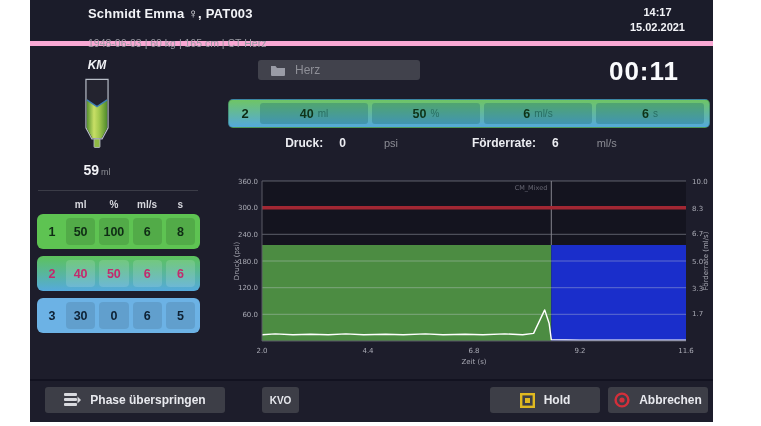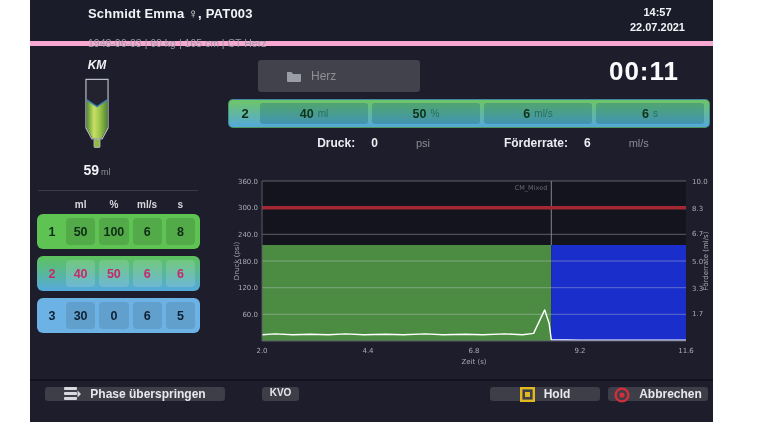--- a/index.html
+++ b/index.html
@@ -26,41 +26,41 @@
   .phead{display:flex;padding:0 3px;margin-bottom:4px;}
   .phead .pn{width:24px;}
   .phead .hc{flex:1;text-align:center;font-size:10px;font-weight:bold;color:#d7d8de;}
   .prow{display:flex;align-items:center;height:35px;border-radius:6px;margin-bottom:7px;padding:0 3px;}
   .prow .pn{width:24px;text-align:center;font-size:12.5px;font-weight:bold;}
   .prow .pc{flex:1;margin:0 2px;height:27px;border-radius:4px;display:flex;align-items:center;justify-content:center;font-size:12.5px;font-weight:bold;}
   .r1{background:#5ec352;color:#0f2c15;} .r1 .pc{background:rgba(0,0,0,.12);}
   .r2{background:linear-gradient(180deg,#5cc25b,#55aadd);color:#c32a6e;} .r2 .pc{background:rgba(255,255,255,.14);}
   .r3{background:#6cb2e5;color:#0e2133;} .r3 .pc{background:rgba(0,0,0,.10);}
   
-  #protocol-btn{position:absolute;left:228px;top:60px;width:162px;height:32px;background:#41424c;border-radius:3px;display:flex;align-items:center;padding:0 28px;cursor:pointer;}
+  #protocol-btn{position:absolute;left:228px;top:60px;width:162px;height:20px;background:#41424c;border-radius:3px;display:flex;align-items:center;padding:0 12px;cursor:pointer;}
   #protocol-btn .plabel{font-size:12px;color:#8e8f97;margin-left:9px;}
   #timer{position:absolute;right:4px;top:56px;width:130px;text-align:center;font-size:26px;font-weight:bold;color:#fafbfd;letter-spacing:1px;}
   
   #bigbar{position:absolute;left:198px;top:99px;width:482px;height:29px;border-radius:5px;background:linear-gradient(180deg,#6fc565,#54a9dc);border:1px solid rgba(15,70,60,.35);display:flex;align-items:center;padding:0 3px;}
   #bigbar .bignum{width:26px;text-align:center;font-size:13px;font-weight:bold;color:#0e2a14;}
   #bigbar .bigcell{flex:1;margin:0 2px;height:21px;border-radius:3px;background:rgba(10,90,105,.28);display:flex;align-items:center;justify-content:center;}
   #bigbar .v{font-size:12.5px;font-weight:bold;color:#0f3318;}
   #bigbar .u{font-size:10px;color:rgba(20,80,70,.62);margin-left:4px;}
   
-  #livevals{position:absolute;left:212px;top:136px;width:482px;display:flex;justify-content:center;gap:74px;}
+  #livevals{position:absolute;left:180px;top:136px;width:482px;display:flex;justify-content:center;gap:74px;}
   .lv{display:flex;align-items:baseline;}
   .lv .lbl{font-size:12px;font-weight:bold;color:#ecedf2;}
   .lv .val{font-size:12px;font-weight:bold;color:#ecedf2;margin-left:16px;}
   .lv .unit{font-size:11px;color:#8b8c94;margin-left:4px;padding-left:34px;}
   
   #chart{position:absolute;left:200px;top:176px;width:483px;height:194px;}
   svg text{font-family:"DejaVu Sans",sans-serif;}
   
   #footer{position:absolute;left:0;bottom:0;width:100%;height:43px;border-top:2px solid #121220;background:#1d1d2b;}
-  .fbtn{position:absolute;top:6px;height:14px;background:#3d3e47;border-radius:3px;display:flex;align-items:flex-start;justify-content:center;cursor:pointer;font-size:12px;font-weight:bold;color:#e8e9ee;gap:9px;}
+  .fbtn{position:absolute;top:6px;height:26px;background:#3d3e47;border-radius:3px;display:flex;align-items:center;justify-content:center;cursor:pointer;font-size:12px;font-weight:bold;color:#e8e9ee;gap:9px;}
   #skip-btn{left:15px;width:180px;}
   #kvo-btn{left:232px;width:37px;font-size:10px;}
   #hold-btn{left:460px;width:110px;}
   #cancel-btn{left:578px;width:100px;}
   .ic{display:inline-flex;align-items:center;}
 </style>
 </head>
 <body>
 
 <div id="app">
@@ -68,22 +68,22 @@
   <div id="header">
     <div class="pat-block">
       <div class="pat-name">
         <span>Schmidt Emma</span>
         <span>♀,</span>
         <span>PAT003</span>
       </div>
       <div class="pat-details">1948-06-03 | 60 kg | 165 cm | CT Herz</div>
     </div>
     <div class="dt-block">
-      <div class="dt-time">14:57</div>
-      <div class="dt-date">22.07.2021</div>
+      <div class="dt-time">14:17</div>
+      <div class="dt-date">15.02.2021</div>
     </div>
   </div>
 
   <div class="syr-col" id="syr-km">
     <div class="syr-label">KM</div>
     <svg width="34" height="80" viewBox="0 0 40 92">
       <defs>
         <linearGradient id="km-g" x1="0" x2="1" y1="0" y2="0">
           <stop offset="0" stop-color="#55922e"></stop>
             <stop offset="0.35" stop-color="#c8df66"></stop>

